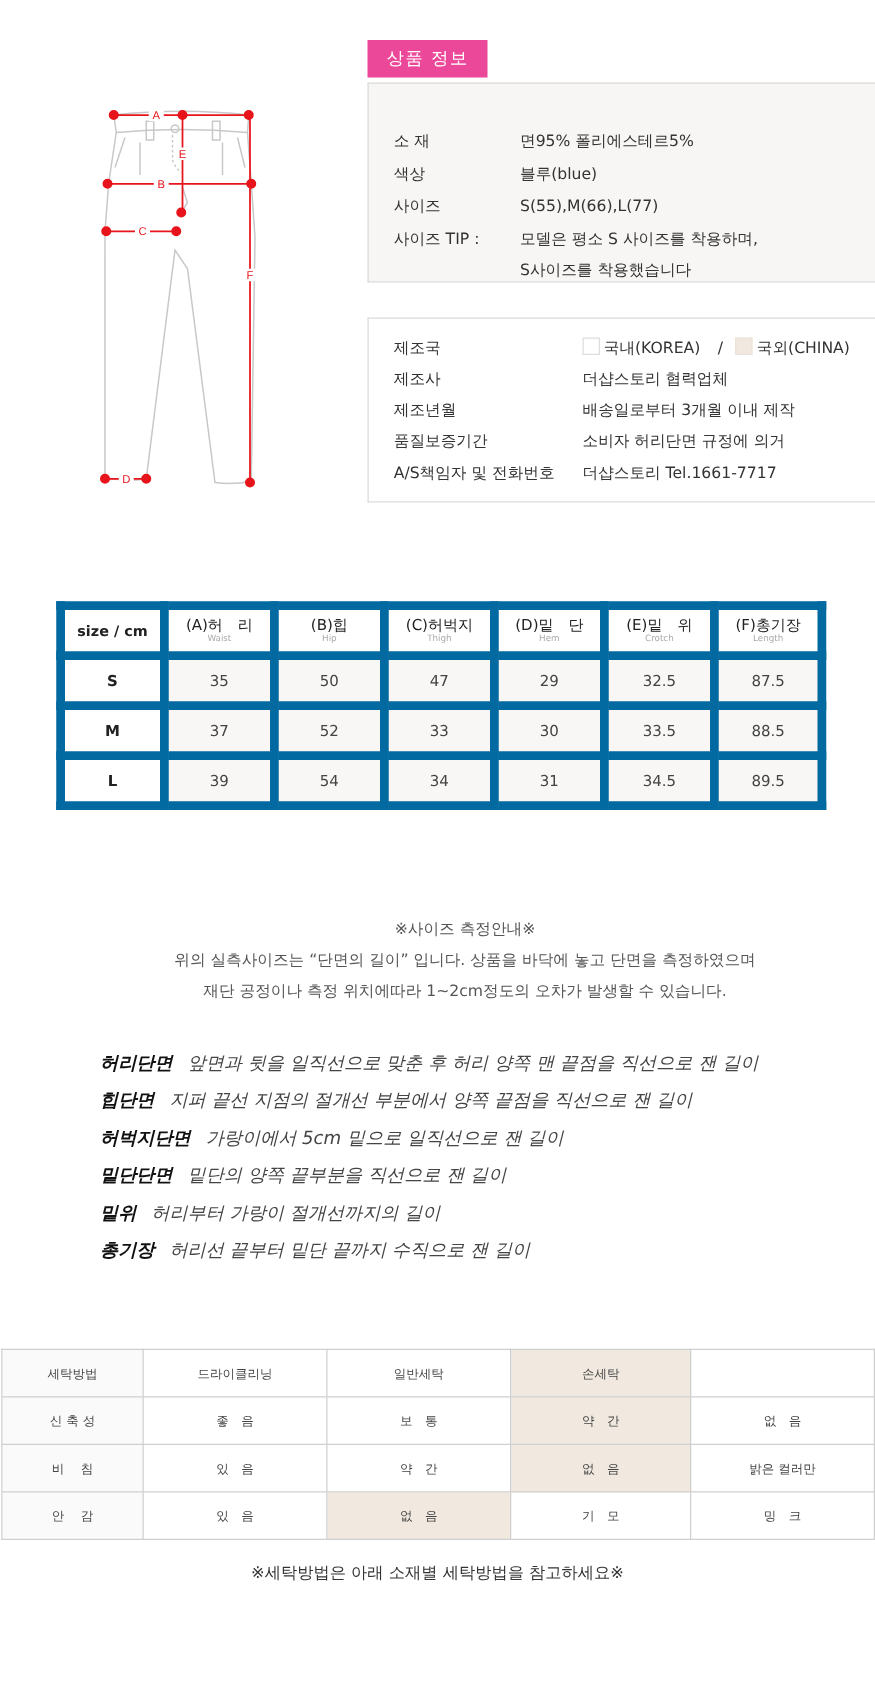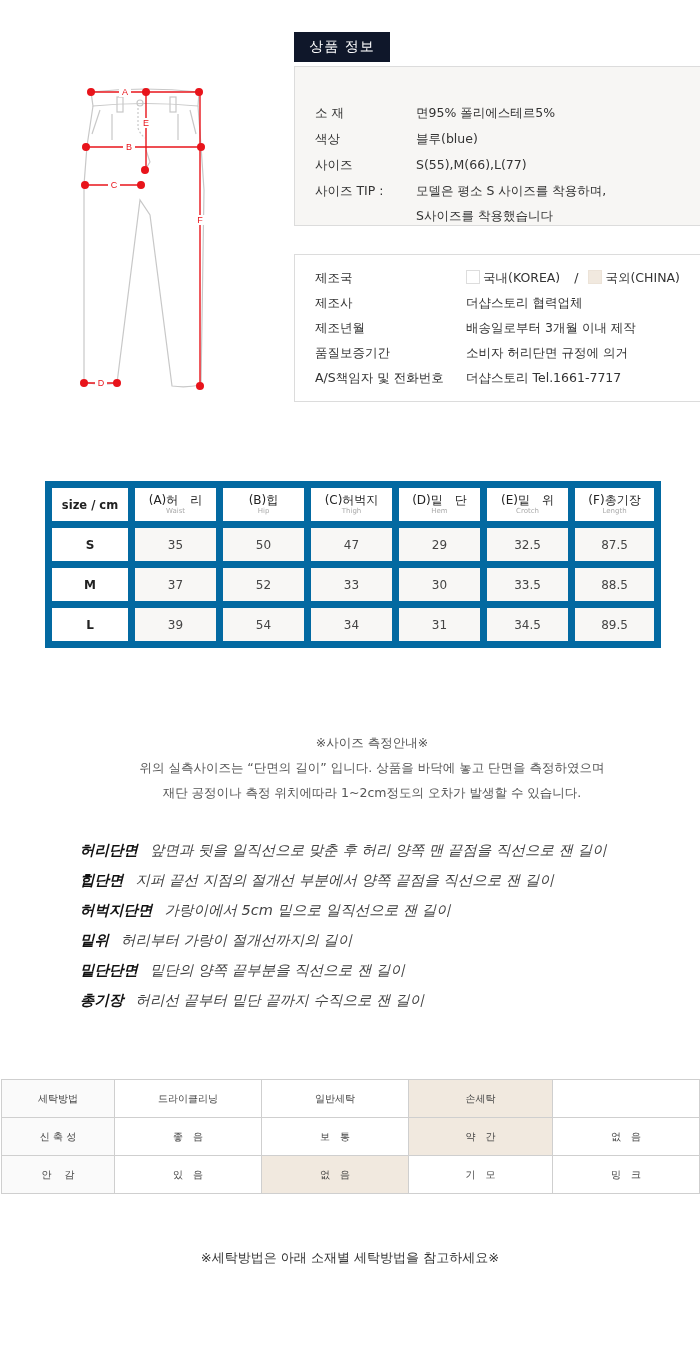--- a/index.html
+++ b/index.html
@@ -4,21 +4,21 @@
 <style>
   * { box-sizing: border-box; margin: 0; padding: 0; }
   html, body { width: 700px; height: 1350px; background: #ffffff; }
   body { position: relative; font-family: "DejaVu Sans", "Liberation Sans", sans-serif; color: #333; overflow: hidden; }
 
   
   .diagram { position: absolute; left: 60px; top: 70px; width: 170px; height: 330px; }
   .diagram svg { width: 170px; height: 330px; display: block; }
 
   
-  .info-title { position: absolute; left: 294px; top: 32px; width: 96px; height: 30px; background: #0f172a; color: #fff; font-size: 14px; display: flex; align-items: center; justify-content: center; letter-spacing: 1px; }
+  .info-title { position: absolute; left: 294px; top: 32px; width: 96px; height: 30px; background: #ec4899; color: #fff; font-size: 14px; display: flex; align-items: center; justify-content: center; letter-spacing: 1px; }
   .info-box1 { position: absolute; left: 294px; top: 66px; width: 406px; height: 160px; background: #f7f6f4; border: 1px solid #dcdcdc; border-right: none; }
   .info-box2 { position: absolute; left: 294px; top: 254px; width: 406px; height: 148px; background: #fff; border: 1px solid #dcdcdc; border-right: none; border-top: 1px solid #dcdcdc; }
   .row { position: absolute; font-size: 12.5px; color: #333; white-space: nowrap; }
   .row .k { position: absolute; left: 0; }
   .row .v { position: absolute; }
   .sw { display: inline-block; width: 14px; height: 14px; border: 1px solid #ddd; vertical-align: -2px; margin-right: 3px; }
   .sw.white { background: #fff; }
   .sw.beige { background: #f1e9df; border-color: #ece3d8; }
 
   
@@ -211,42 +211,49 @@
   </table>
 
 <div class="notice" style="top:735px;">※사이즈 측정안내※</div>
 <div class="notice" style="top:760px;">위의 실측사이즈는 “단면의 길이” 입니다. 상품을 바닥에 놓고 단면을 측정하였으며</div>
 <div class="notice" style="top:785px;">재단 공정이나 측정 위치에따라 1~2cm정도의 오차가 발생할 수 있습니다.</div>
 
 <div class="defs">
   <div class="def"><b>허리단면</b><span>앞면과 뒷을 일직선으로 맞춘 후 허리 양쪽 맨 끝점을 직선으로 잰 길이</span></div>
   <div class="def"><b>힙단면</b><span>지퍼 끝선 지점의 절개선 부분에서 양쪽 끝점을 직선으로 잰 길이</span></div>
   <div class="def"><b>허벅지단면</b><span>가랑이에서 5cm 밑으로 일직선으로 잰 길이</span></div>
+  <div class="def"><b>밑단단면</b><span>밑단의 양쪽 끝부분을 직선으로 잰 길이</span></div>
   <div class="def"><b>밑위</b><span>허리부터 가랑이 절개선까지의 길이</span></div>
-  <div class="def"><b>밑단단면</b><span>밑단의 양쪽 끝부분을 직선으로 잰 길이</span></div>
   <div class="def"><b>총기장</b><span>허리선 끝부터 밑단 끝까지 수직으로 잰 길이</span></div>
 </div>
 
 <table class="wash-table">
   <tbody>
       <tr>
     <td class="lab" style="width:113px;">세탁방법</td>
     <td style="width:147px;">드라이클리닝</td>
     <td style="width:147px;">일반세탁</td>
     <td class="hl" style="width:144px;">손세탁</td>
     <td style="width:147px;"></td>
   </tr>
   <tr>
     <td class="lab">신 축 성</td>
     <td>좋　음</td>
     <td>보　통</td>
     <td class="hl">약　간</td>
     <td>없　음</td>
   </tr>
   <tr>
+    <td class="lab">비　 침</td>
+    <td>있　음</td>
+    <td>약　간</td>
+    <td class="hl">없　음</td>
+    <td>밝은 컬러만</td>
+  </tr>
+  <tr>
     <td class="lab">안　 감</td>
     <td>있　음</td>
     <td class="hl">없　음</td>
     <td>기　모</td>
     <td>밍　크</td>
   </tr>
 </tbody>
   </table>
 
 <div class="wash-foot">※세탁방법은 아래 소재별 세탁방법을 참고하세요※</div>

